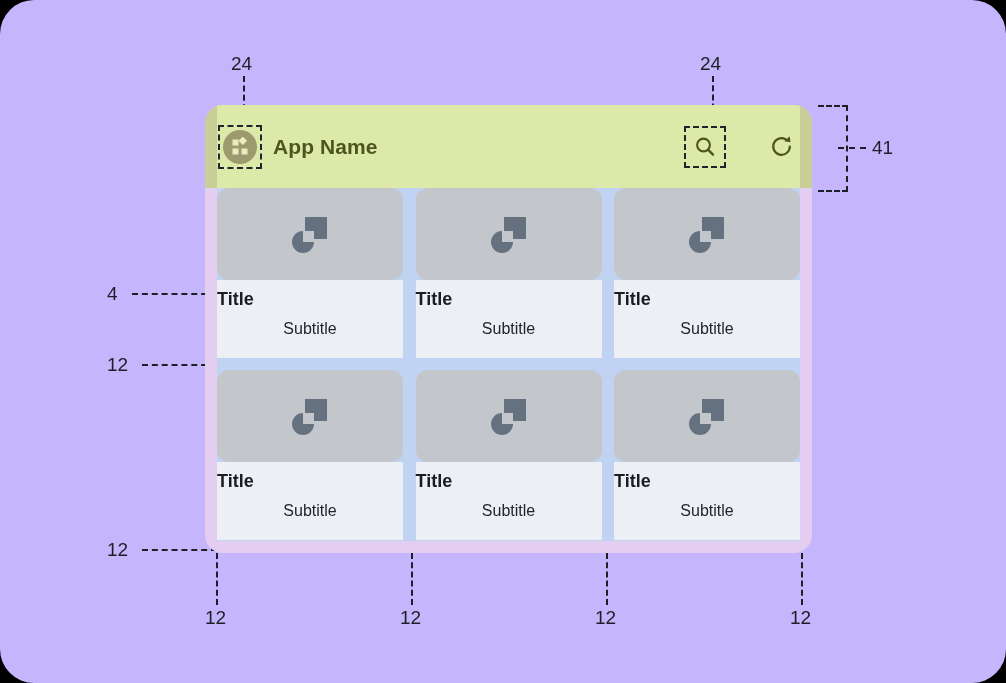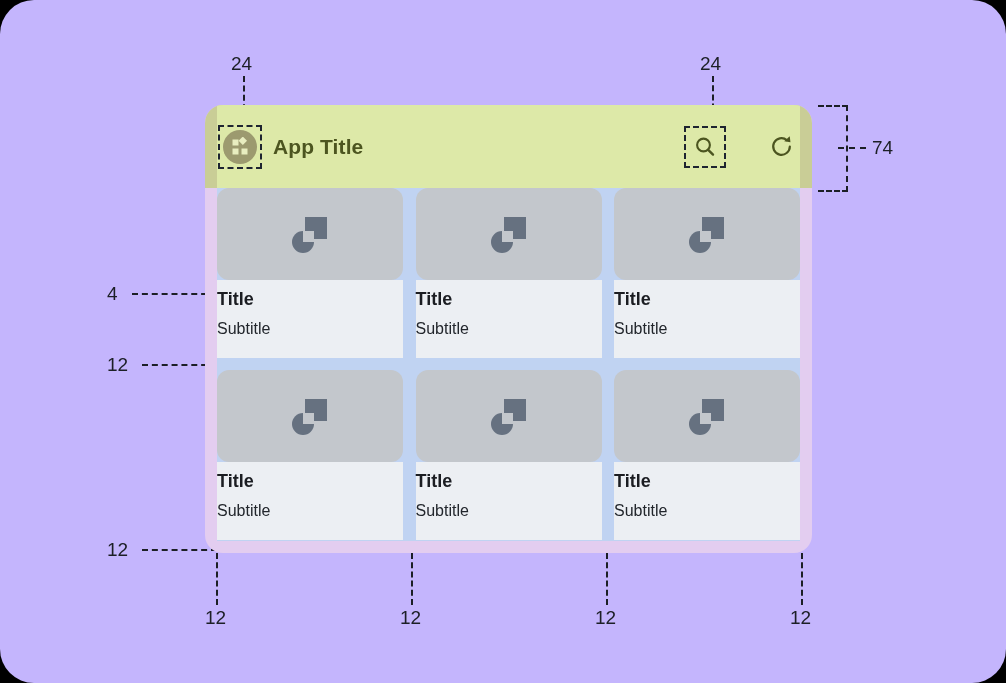--- a/index.html
+++ b/index.html
@@ -172,20 +172,21 @@
     font-weight: 700;
     color: #1b1d22;
     line-height: 22px;
   }
   .card-subtitle {
     font-size: 16px;
     font-weight: 400;
     color: #22262c;
     line-height: 22px;
     margin-top: 8px;
+    text-align: center;
   }
 
   
   .anno-label {
     position: absolute;
     font-size: 19px;
     color: #1c1f26;
     font-family: "Liberation Sans", sans-serif;
     white-space: nowrap;
   }
@@ -211,21 +212,21 @@
 <div id="canvas">
 
   <div class="anno-label" style="left:231px; top:53px;">24</div>
   <div class="dline-v" style="left:243px; top:76px; height:53px;"></div>
 
   <div class="anno-label" style="left:700px; top:53px;">24</div>
   <div class="dline-v" style="left:712px; top:76px; height:52px;"></div>
 
   <div class="bracket bracket-right-open" style="left:818px; top:105px; width:28px; height:83px;"></div>
   <div class="dline-h" style="left:838px; top:147px; width:28px;"></div>
-  <div class="anno-label" style="left:872px; top:137px;">74</div>
+  <div class="anno-label" style="left:872px; top:137px;">41</div>
 
   <div class="anno-label" style="left:107px; top:283px;">4</div>
   <div class="dline-h" style="left:132px; top:293px; width:85px;"></div>
 
   <div class="anno-label" style="left:107px; top:354px;">12</div>
   <div class="dline-h" style="left:142px; top:364px; width:75px;"></div>
 
   <div class="anno-label" style="left:107px; top:539px;">12</div>
   <div class="dline-h" style="left:142px; top:549px; width:75px;"></div>
 
@@ -253,21 +254,21 @@
         <div class="menu-btn">
           <div class="dash-box"></div>
           <svg width="20" height="20" viewBox="0 0 20 20">
             <rect x="2.5" y="2.5" width="6" height="6" fill="#e8edc0"></rect>
             <rect x="2.5" y="11.5" width="6" height="6" fill="#e8edc0"></rect>
             <rect x="11.5" y="11.5" width="6" height="6" fill="#e8edc0"></rect>
             <rect x="9.8" y="0.8" width="6" height="6" fill="#e8edc0" transform="rotate(45 12.8 3.8)"></rect>
           </svg>
         </div>
 
-        <div id="app-title">App Title</div>
+        <div id="app-title">App Name</div>
 
         <div class="appbar-spacer"></div>
 
         <div class="bar-icon" id="search-icon-wrap">
           <div class="dash-box"></div>
           <svg width="24" height="24" viewBox="0 0 24 24">
             <circle cx="10.5" cy="10" r="6.4" fill="none" stroke="#4c5520" stroke-width="2.1"></circle>
             <line x1="15.2" y1="14.8" x2="20" y2="19.6" stroke="#4c5520" stroke-width="2.4" stroke-linecap="round"></line>
           </svg>
         </div>

